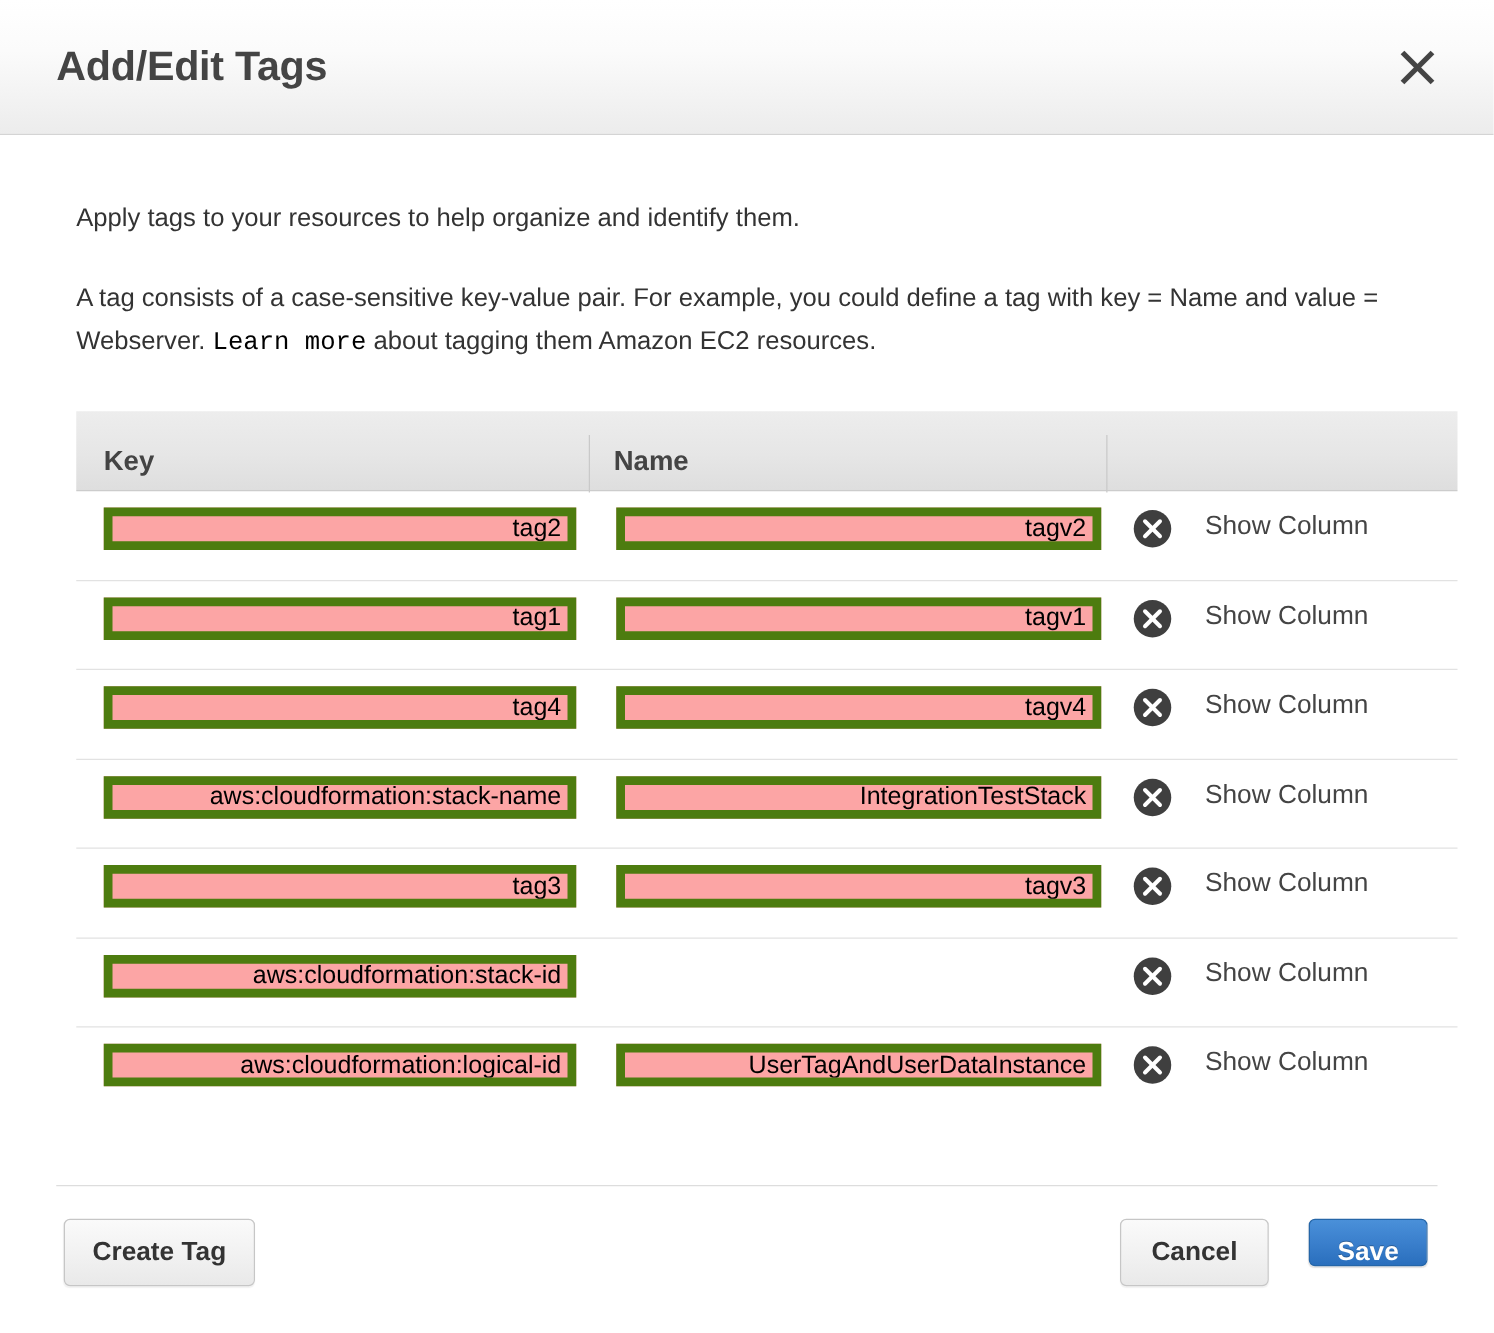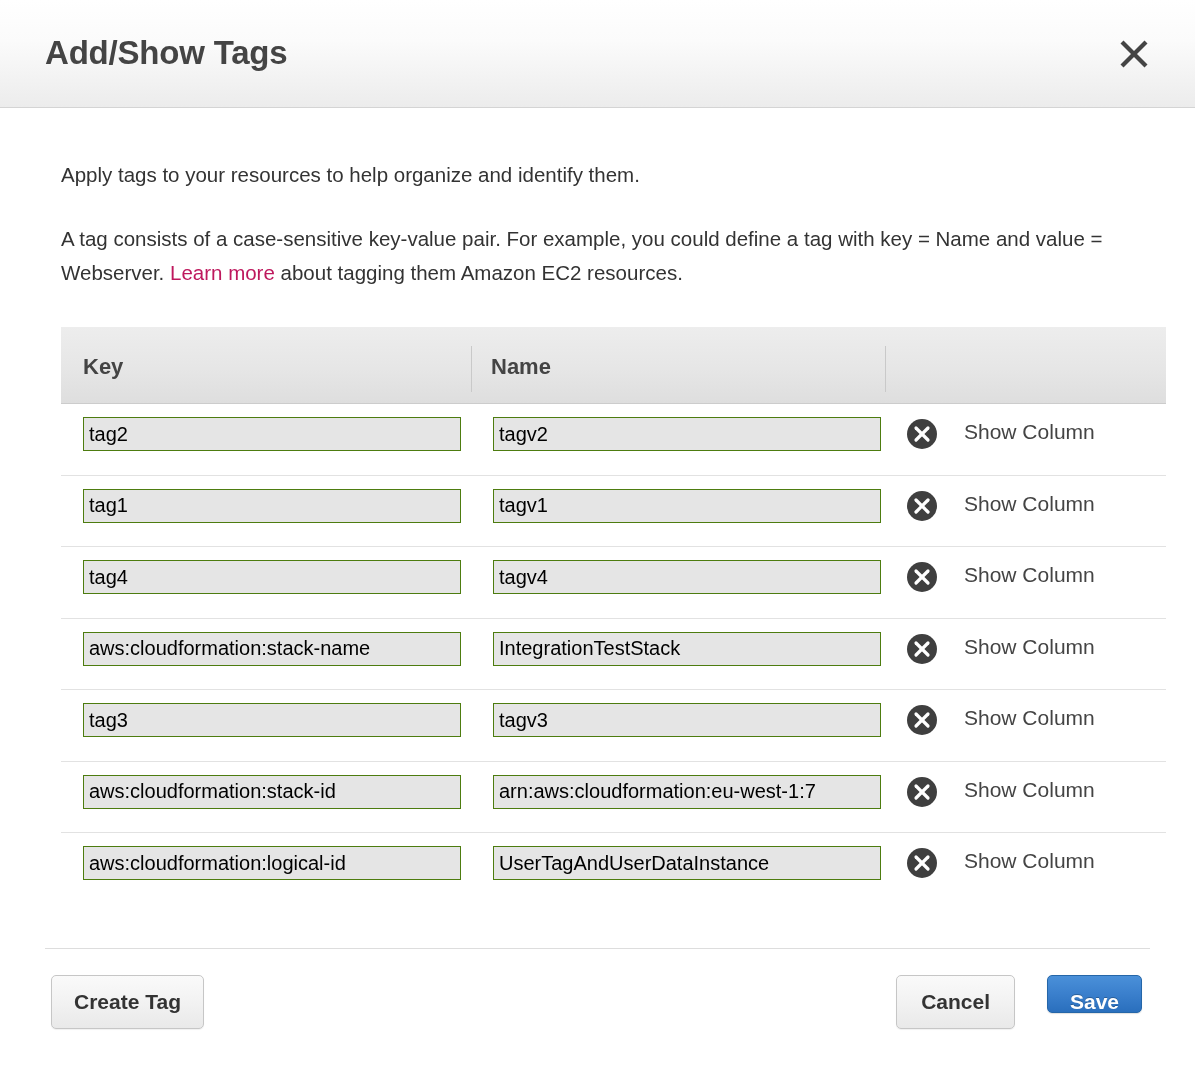--- a/index.html
+++ b/index.html
@@ -63,35 +63,36 @@
   }
 
   .intro {
     font-size: 20.5px;
     color: #333333;
     line-height: 34px;
   }
   .intro-p1 { margin: 50px 0 0 0; }
   .intro-p2 { margin: 30px 0 0 0; max-width: 1085px; }
   .learn-more {
-    color: #be185d;
+    color: #000000;
     text-decoration: none;
     cursor: pointer;
+    font-family: Liberation Mono, monospace;
   }
 
   
   .tags-table {
     margin-top: 37px;
     width: 1105px;
     border: none;
   }
 
   .table-head {
     position: relative;
-    height: 77px;
+    height: 64px;
     background: linear-gradient(to bottom, #ededed 0%, #e6e6e6 55%, #dedede 100%);
     border-bottom: 1px solid #cccccc;
     box-sizing: border-box;
   }
   .th-key {
     position: absolute;
     left: 22px;
     top: 27px;
     font-size: 22px;
     font-weight: bold;
@@ -123,28 +124,29 @@
     border-bottom: 1px solid #e2e2e2;
     box-sizing: border-box;
   }
   .tag-row:last-child { border-bottom: none; }
 
   .cell-input {
     position: absolute;
     top: 13px;
     height: 34px;
     box-sizing: border-box;
-    border: 1px solid #4d7c0f;
-    background: #e5e5e5;
+    border: 7px solid #4d7c0f;
+    background: #fca5a5;
     font-family: "Liberation Sans", sans-serif;
     font-size: 20px;
     color: #000000;
     padding: 0 5px;
     border-radius: 0;
     outline: none;
+    text-align: right;
   }
   .cell-input.key-input {
     left: 22px;
     width: 378px;
   }
   .cell-input.value-input {
     left: 432px;
     width: 388px;
   }
 
@@ -215,21 +217,21 @@
     text-shadow: 0 -1px 0 rgba(0,0,0,0.25);
     box-shadow: 0 1px 1px rgba(0,0,0,0.12);
   }
 </style>
 </head>
 <body>
 
 <div class="dialog">
 
   <div class="dialog-header">
-    <div class="dialog-title">Add/Show Tags</div>
+    <div class="dialog-title">Add/Edit Tags</div>
     <div class="close-btn">
       <svg width="38" height="38" viewBox="0 0 38 38" aria-hidden="true">
         <line x1="7" y1="7" x2="31" y2="31" stroke="#444444" stroke-width="4.2" stroke-linecap="butt"></line>
         <line x1="31" y1="7" x2="7" y2="31" stroke="#444444" stroke-width="4.2" stroke-linecap="butt"></line>
       </svg>
     </div>
   </div>
 
   <div class="dialog-body">
 
@@ -308,21 +310,20 @@
               <circle cx="16" cy="16" r="15" fill="#3f3f3f"></circle>
               <line x1="10" y1="10" x2="22" y2="22" stroke="#ffffff" stroke-width="3.2" stroke-linecap="round"></line>
               <line x1="22" y1="10" x2="10" y2="22" stroke="#ffffff" stroke-width="3.2" stroke-linecap="round"></line>
             </svg>
           </div>
           <div class="show-column">Show Column</div>
         </div>
 
         <div class="tag-row">
           <input class="cell-input key-input" type="text" value="aws:cloudformation:stack-id" style="">
-          <input class="cell-input value-input" type="text" value="arn:aws:cloudformation:eu-west-1:7" style="">
           <div class="remove-btn">
             <svg width="32" height="32" viewBox="0 0 32 32" aria-hidden="true">
               <circle cx="16" cy="16" r="15" fill="#3f3f3f"></circle>
               <line x1="10" y1="10" x2="22" y2="22" stroke="#ffffff" stroke-width="3.2" stroke-linecap="round"></line>
               <line x1="22" y1="10" x2="10" y2="22" stroke="#ffffff" stroke-width="3.2" stroke-linecap="round"></line>
             </svg>
           </div>
           <div class="show-column">Show Column</div>
         </div>
 

